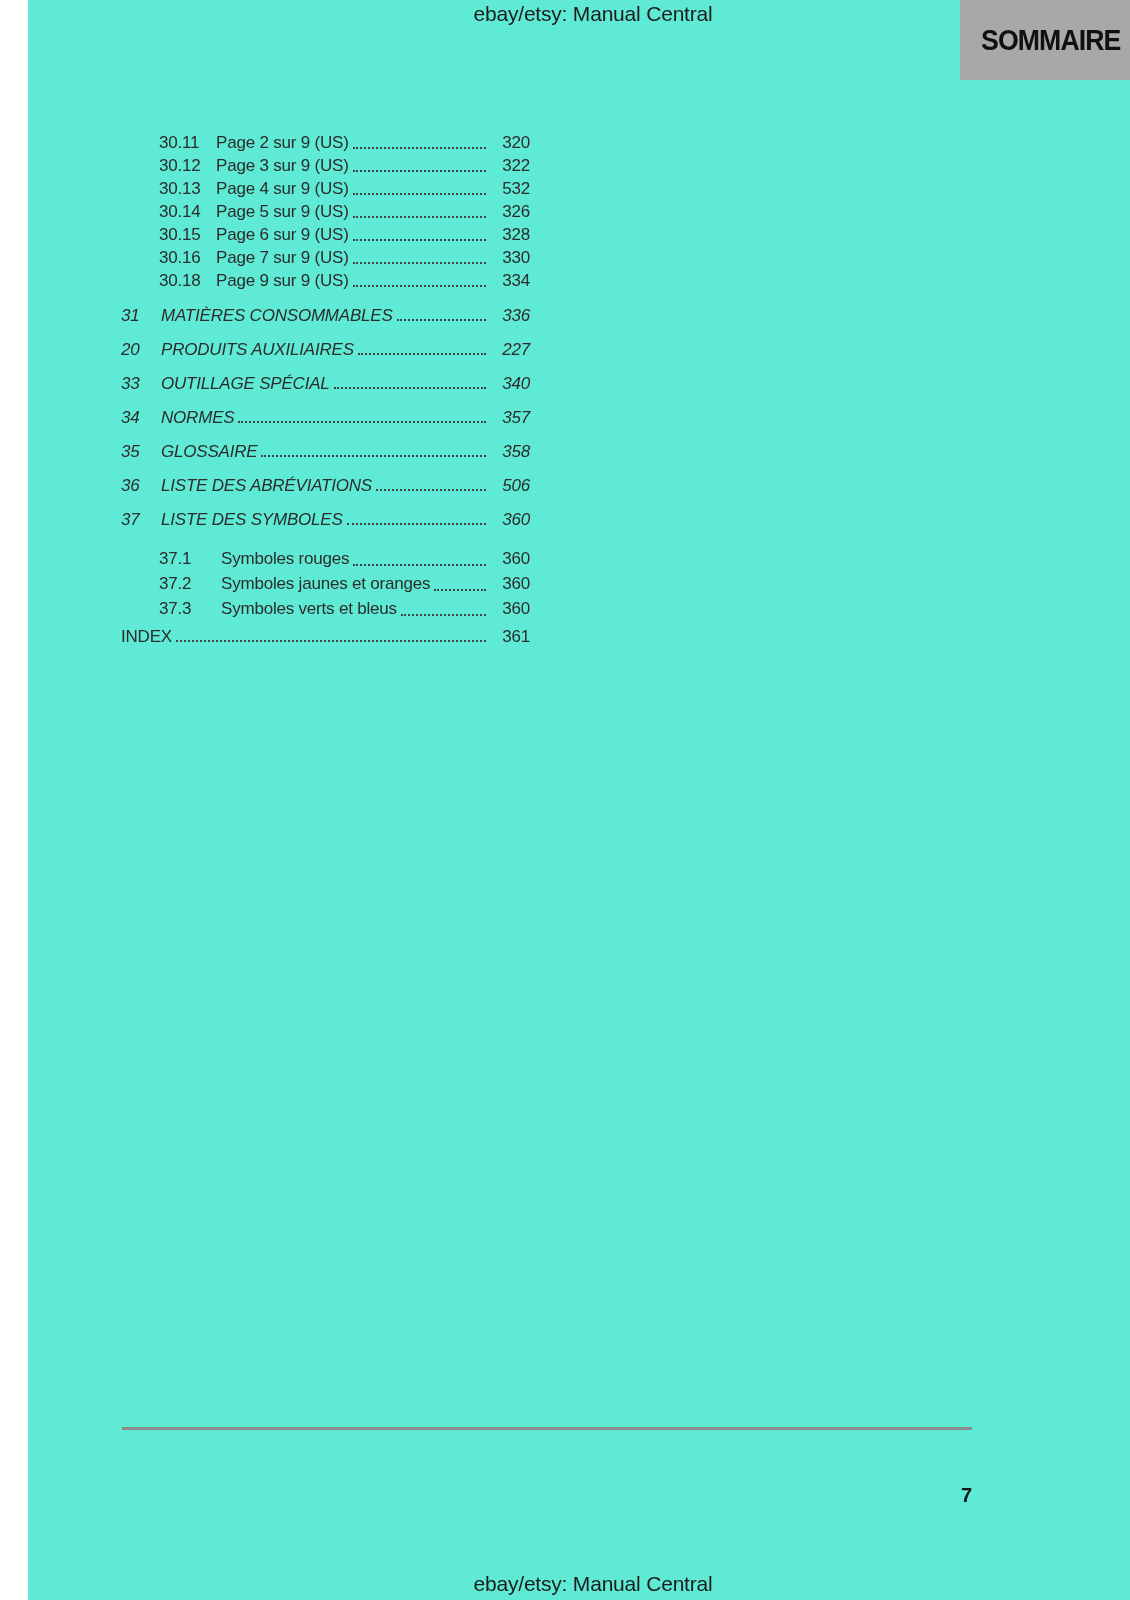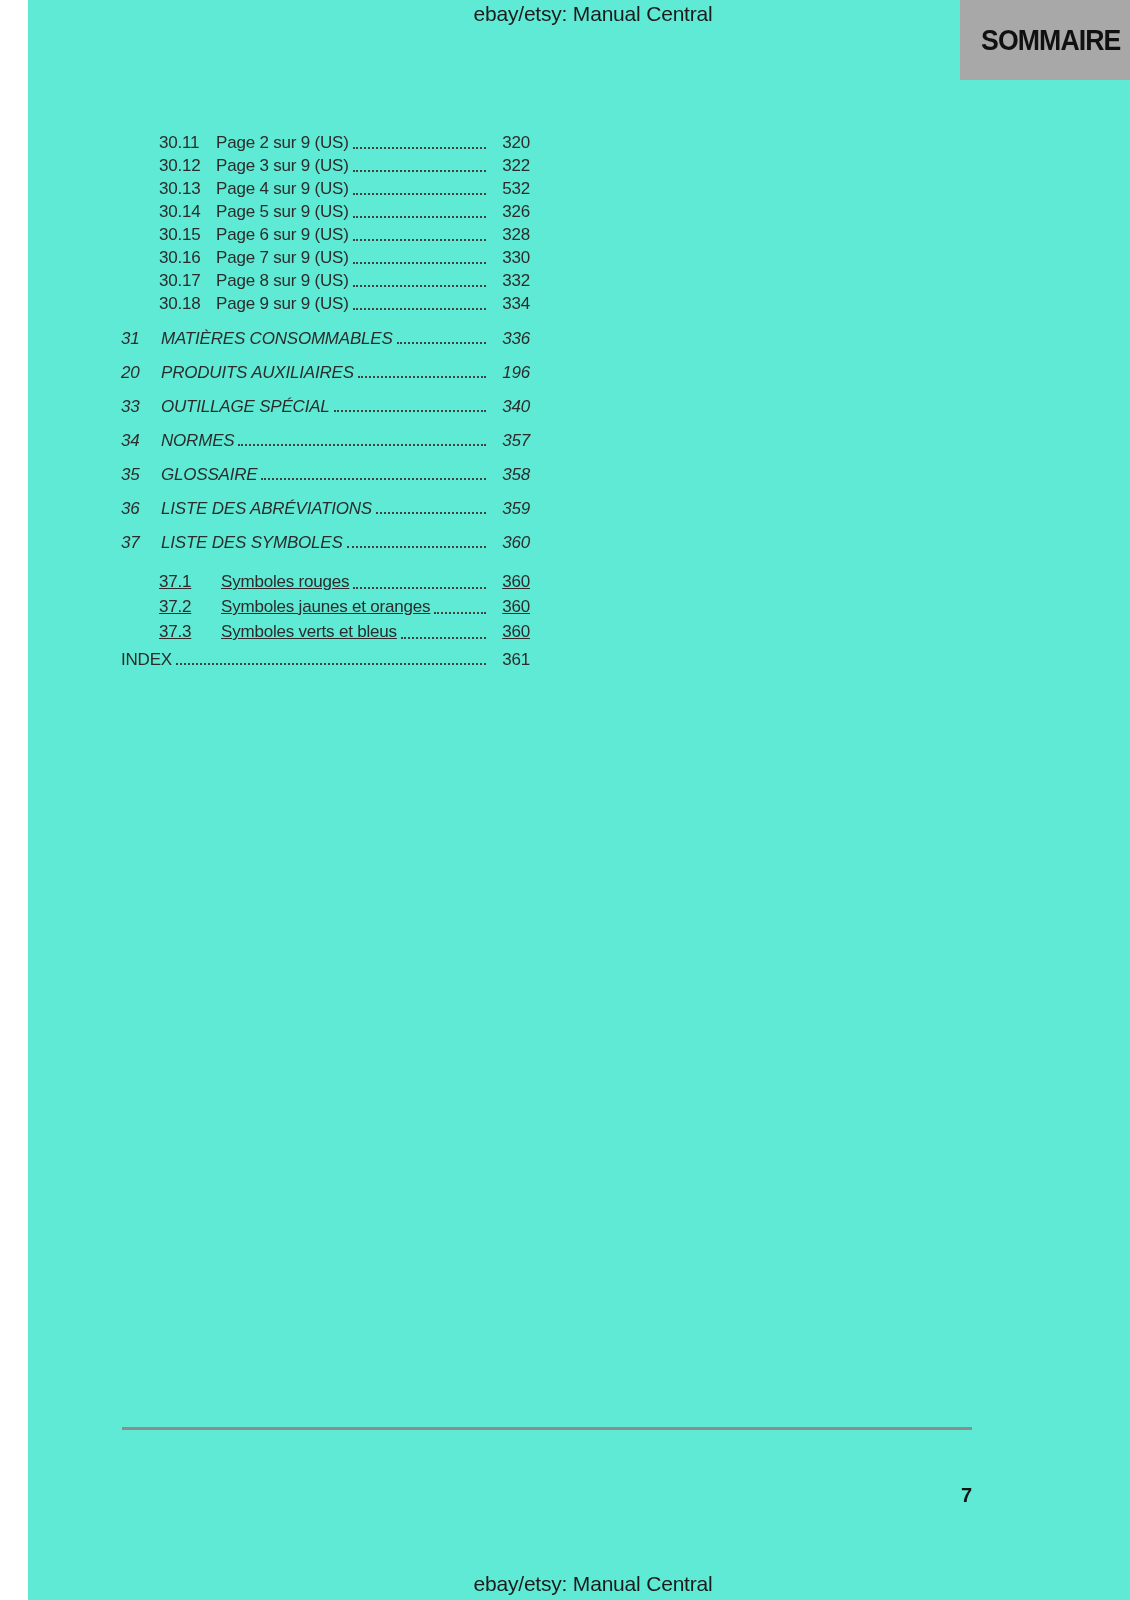--- a/index.html
+++ b/index.html
@@ -34,21 +34,21 @@
   .row .leader {
     flex: 1; min-width: 10px;
     border-bottom: 2px dotted var(--dots, #414141);
     align-self: flex-end; margin: 0 10px 5px 4px;
   }
   .row .page { flex: none; width: 34px; text-align: right; }
   .level-sub { line-height: 23px; padding-left: 38px; }
   .level-sub .num { width: 57px; }
   .level-chapter { line-height: 20px; margin-top: 14px; font-style: italic; }
   .level-chapter .num { width: 40px; }
-  .level-sub2 { line-height: 25px; padding-left: 38px; text-decoration: underline; }
+  .level-sub2 { line-height: 25px; padding-left: 38px; }
   .level-sub2 .num { width: 62px; }
   .level-chapter + .level-sub2 { margin-top: 16px; }
   .level-index { line-height: 20px; margin-top: 6px; }
   .bottom-rule {
     position: absolute; left: 94px; top: 1427px; width: 850px; height: 3px;
     background: var(--rule, #8d8d8d);
   }
   .page-number {
     position: absolute; left: 94px; top: 1484px; width: 850px;
     text-align: right; font-size: 20px; font-weight: bold; color: #141414;
@@ -100,42 +100,36 @@
     <span class="leader"></span>
     <span class="page">328</span>
   </div>
       <div class="row level-sub">
     <span class="num">30.16</span>
     <span class="title">Page 7 sur 9 (US)</span>
     <span class="leader"></span>
     <span class="page">330</span>
   </div>
       <div class="row level-sub">
-    <span class="num">30.17</span>
-    <span class="title">Page 8 sur 9 (US)</span>
-    <span class="leader"></span>
-    <span class="page">332</span>
-  </div>
-      <div class="row level-sub">
     <span class="num">30.18</span>
     <span class="title">Page 9 sur 9 (US)</span>
     <span class="leader"></span>
     <span class="page">334</span>
   </div>
       <div class="row level-chapter">
     <span class="num">31</span>
     <span class="title">MATIÈRES CONSOMMABLES</span>
     <span class="leader"></span>
     <span class="page">336</span>
   </div>
       <div class="row level-chapter">
     <span class="num">20</span>
     <span class="title">PRODUITS AUXILIAIRES</span>
     <span class="leader"></span>
-    <span class="page">196</span>
+    <span class="page">227</span>
   </div>
       <div class="row level-chapter">
     <span class="num">33</span>
     <span class="title">OUTILLAGE SPÉCIAL</span>
     <span class="leader"></span>
     <span class="page">340</span>
   </div>
       <div class="row level-chapter">
     <span class="num">34</span>
     <span class="title">NORMES</span>
@@ -145,21 +139,21 @@
       <div class="row level-chapter">
     <span class="num">35</span>
     <span class="title">GLOSSAIRE</span>
     <span class="leader"></span>
     <span class="page">358</span>
   </div>
       <div class="row level-chapter">
     <span class="num">36</span>
     <span class="title">LISTE DES ABRÉVIATIONS</span>
     <span class="leader"></span>
-    <span class="page">359</span>
+    <span class="page">506</span>
   </div>
       <div class="row level-chapter">
     <span class="num">37</span>
     <span class="title">LISTE DES SYMBOLES</span>
     <span class="leader"></span>
     <span class="page">360</span>
   </div>
       <div class="row level-sub2">
     <span class="num">37.1</span>
     <span class="title">Symboles rouges</span>

